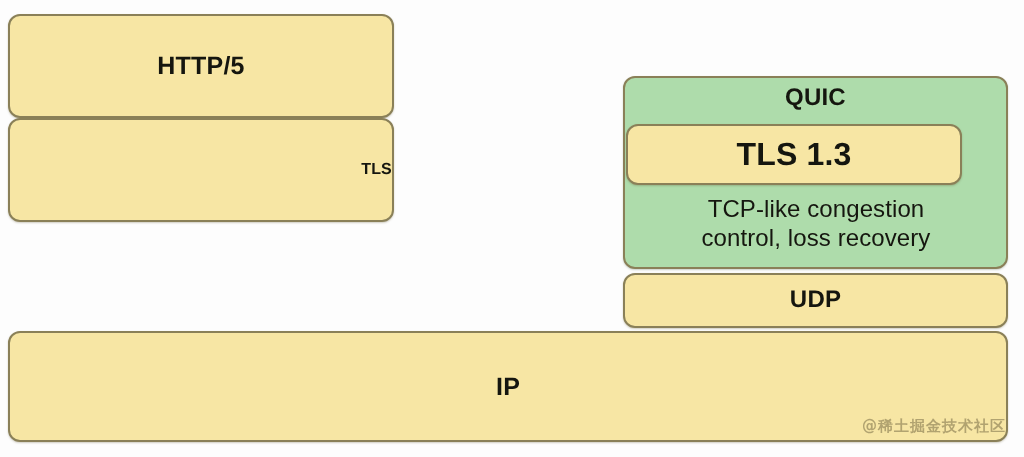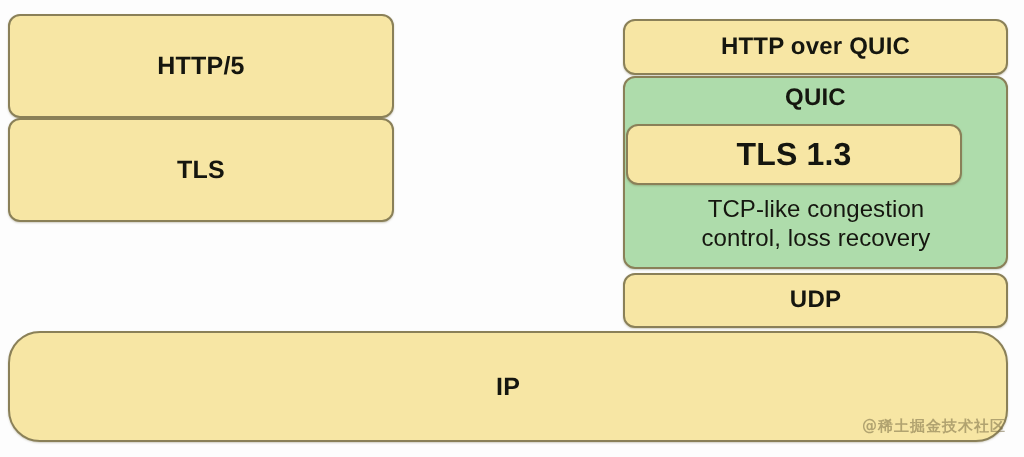--- a/index.html
+++ b/index.html
@@ -41,21 +41,21 @@
     background: #f7e6a4;
     box-shadow: 0 1px 2px rgba(90,80,40,0.28);
   }
   .green {
     background: #aedcab;
     box-shadow: 0 1px 2px rgba(70,90,60,0.28);
   }
 
   
   #box-http2 { left: 8px;  top: 14px;  width: 386px; height: 104px; font-size: 25px; }
-  #box-tls   { left: 8px;  top: 118px; width: 386px; height: 104px; font-size: 25px; }
+  #box-tls   { left: 8px;  top: 118px; width: 386px; height: 104px; font-size: 16px; justify-content: flex-end; }
   #box-tcp   { left: 8px;  top: 222px; width: 386px; height: 105px; font-size: 25px; }
 
   
   #box-http-over-quic { left: 623px; top: 19px;  width: 385px; height: 56px;  font-size: 24px; }
   #box-quic           { left: 623px; top: 76px;  width: 385px; height: 193px; font-size: 24px;
                         align-items: flex-start; padding-top: 7px; }
   #box-tls13          { left: 626px; top: 124px; width: 336px; height: 61px;  font-size: 32px; }
   #box-udp            { left: 623px; top: 273px; width: 385px; height: 55px;  font-size: 24px; text-align: right; }
 
   
@@ -66,21 +66,21 @@
     width: 380px;
     text-align: center;
     font-size: 24px;
     font-weight: normal;
     color: #15160f;
     line-height: 1.2;
     letter-spacing: 0.1px;
   }
 
   
-  #box-ip { left: 8px; top: 331px; width: 1000px; height: 111px; font-size: 25px; border-radius: 32px; }
+  #box-ip { left: 8px; top: 331px; width: 1000px; height: 111px; font-size: 25px; }
 
   
   #watermark {
     position: absolute;
     right: 18px;
     bottom: 21px;
     font-size: 15px;
     color: rgba(120,108,70,0.55);
     letter-spacing: 1px;
     font-family: "DejaVu Sans", sans-serif;
@@ -96,23 +96,20 @@
 
   <div class="box yellow" id="box-http2">
     <span>HTTP/5</span>
   </div>
 
   <div class="box yellow" id="box-tls">
     <span>TLS</span>
   </div>
 
 
-  <div class="box yellow" id="box-http-over-quic">
-    <span>HTTP over QUIC</span>
-  </div>
 
   <div class="box green" id="box-quic">
     <span>QUIC</span>
   </div>
 
   <div class="box yellow" id="box-tls13">
     <span>TLS 1.3</span>
   </div>
 
   <div id="quic-congestion">

